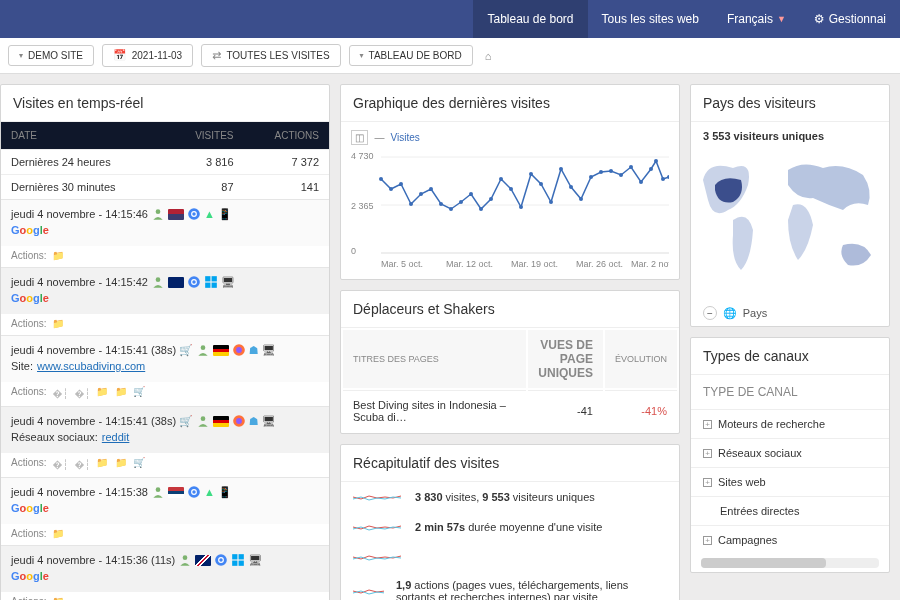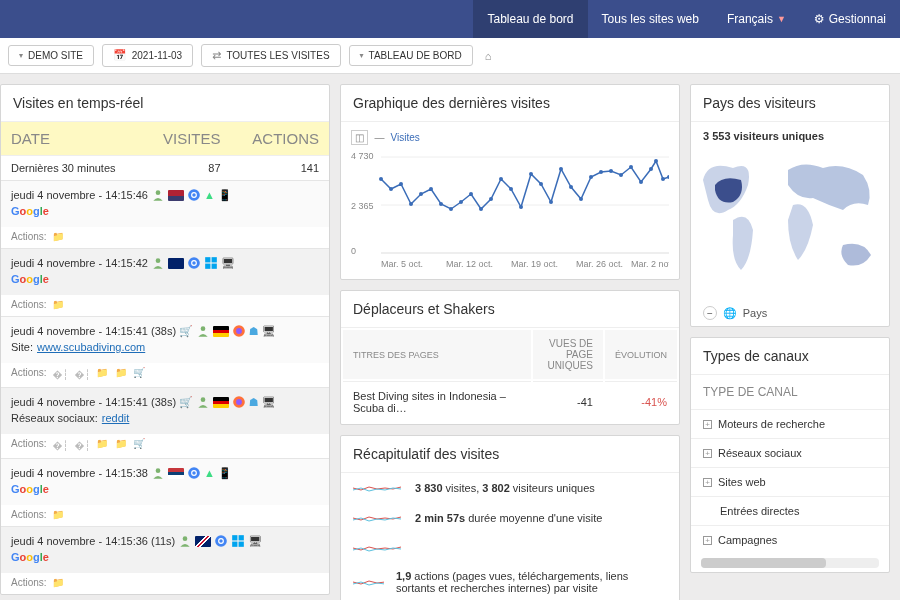--- a/index.html
+++ b/index.html
@@ -12,21 +12,21 @@
 .tb-btn { border:1px solid #ccc; border-radius:3px; padding:4px 10px; font-size:10px; background:#fff; display:flex; align-items:center; gap:5px; cursor:pointer; }
 .tb-btn .car { font-size:8px; color:#888; }
 .tb-icon { color:#888; font-size:11px; }
 .columns { display:flex; gap:10px; padding:10px 10px 0 0; }
 .col1 { flex:0 0 330px; }
 .col2 { flex:0 0 340px; display:flex; flex-direction:column; gap:10px; }
 .col3 { flex:1; display:flex; flex-direction:column; gap:10px; }
 .card { background:#fff; border:1px solid #d6d6d6; border-radius:2px; }
 .card h2 { font-size:14px; font-weight:400; padding:10px 12px; border-bottom:1px solid #eee; }
 table.rt { width:100%; border-collapse:collapse; }
-table.rt th { font-size:15px; text-transform:uppercase; color:#888; font-weight:400; padding:8px 10px; text-align:left; background:#fef9c3; }
+table.rt th { font-size:10px; text-transform:uppercase; color:#888; font-weight:400; padding:8px 10px; text-align:left; background:#0f172a; }
 table.rt th.r, table.rt td.r { text-align:right; }
 table.rt td { padding:6px 10px; font-size:11px; border-top:1px solid #eee; }
 .visit { border-top:1px solid #e5e5e5; padding:7px 10px; font-size:11px; background:#fafafa; }
 .visit.alt { background:#f2f2f2; }
 .visit .hdr { display:flex; align-items:center; gap:3px; margin-bottom:3px; flex-wrap:wrap; }
 .visit .ref { display:flex; align-items:center; gap:4px; margin-bottom:3px; }
 .actions-line { font-size:10px; color:#888; display:flex; align-items:flex-start; gap:6px; padding:4px 10px 6px; }
 .flag { width:16px; height:11px; border-radius:1px; display:inline-block; }
 .flag.us { background:linear-gradient(#b22234 50%,#3c3b6e 50%); }
 .flag.au { background:#012169; }
@@ -91,20 +91,25 @@
   <div class="col1">
     <div class="card">
       <h2>Visites en temps-réel</h2>
       <table class="rt">
         <tbody>
             <tr>
           <th>DATE</th>
           <th class="r">VISITES</th>
           <th class="r">ACTIONS</th>
         </tr>
+        <tr>
+              <td>Dernières 24 heures</td>
+              <td class="r">3 816</td>
+              <td class="r">7 372</td>
+            </tr>
         <tr>
               <td>Dernières 30 minutes</td>
               <td class="r">87</td>
               <td class="r">141</td>
             </tr>
       </tbody>
         </table>
       <div id="visits-container">
           <div class="visit ">
             <div class="hdr">
@@ -332,41 +337,41 @@
         </svg>
       </div>
     </div>
 
     <div class="card">
       <h2>Déplaceurs et Shakers</h2>
       <table class="movers" style="width:100%;">
         <tbody>
             <tr>
           <th>TITRES DES PAGES</th>
-          <th class="r" style="width:70px;font-size:10px;">VUES DE PAGE UNIQUES</th>
+          <th class="r" style="width:70px;font-size:12px;font-weight:bold;">VUES DE PAGE UNIQUES</th>
           <th class="r" style="width:70px;">ÉVOLUTION</th>
         </tr>
         <tr>
           <td>Best Diving sites in Indonesia – Scuba di…</td>
           <td class="r">-41</td>
           <td class="r" style="color:#d9534f;">-41%</td>
         </tr>
       </tbody>
         </table>
     </div>
 
     <div class="card">
       <h2>Récapitulatif des visites</h2>
       <div id="recap-rows">
           <div class="rec-row">
             <svg class="spark">
               <polyline fill="none" stroke="#d9534f" stroke-width="1" points="0,8 8,10 16,7 24,9 32,8 40,9 48,7"></polyline>
               <polyline fill="none" stroke="#5bc0de" stroke-width="1" points="0,10 8,8 16,11 24,9 32,10 40,8 48,9"></polyline>
             </svg>
-            <span><b>3 830</b> visites, <b>3 802</b> visiteurs uniques</span>
+            <span><b>3 830</b> visites, <b>9 553</b> visiteurs uniques</span>
           </div>
           <div class="rec-row">
             <svg class="spark">
               <polyline fill="none" stroke="#d9534f" stroke-width="1" points="0,8 8,10 16,7 24,9 32,8 40,9 48,7"></polyline>
               <polyline fill="none" stroke="#5bc0de" stroke-width="1" points="0,10 8,8 16,11 24,9 32,10 40,8 48,9"></polyline>
             </svg>
             <span><b>2 min 57s</b>  durée moyenne d'une visite</span>
           </div>
           <div class="rec-row">
             <svg class="spark">

